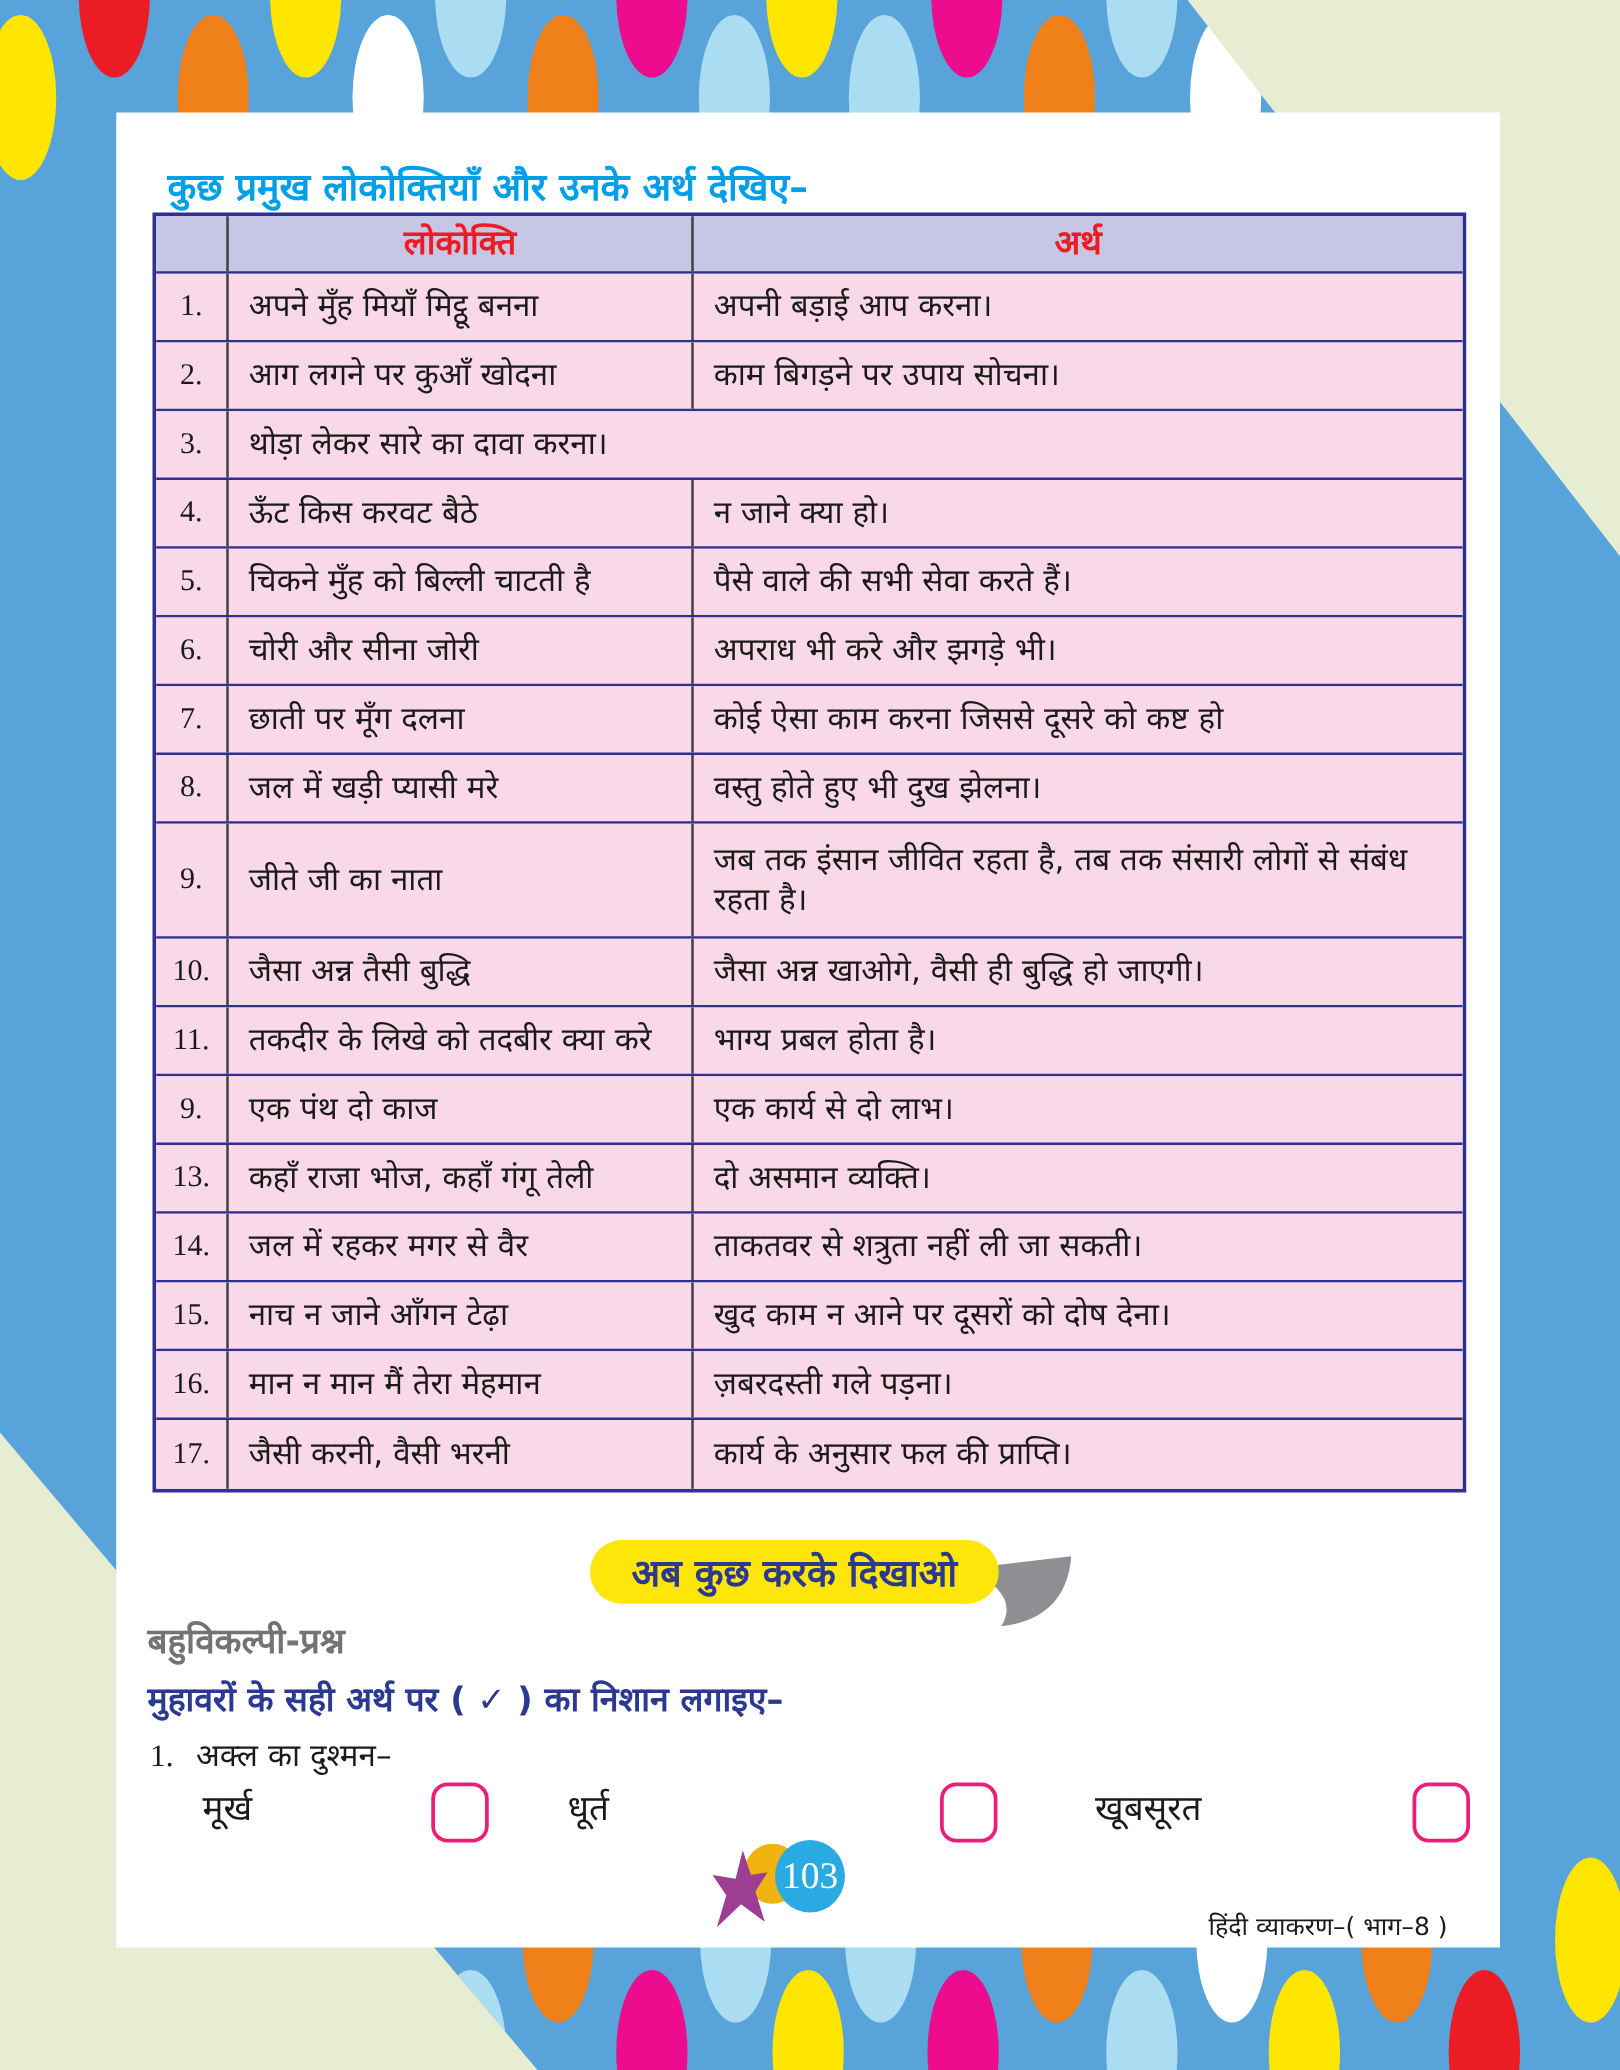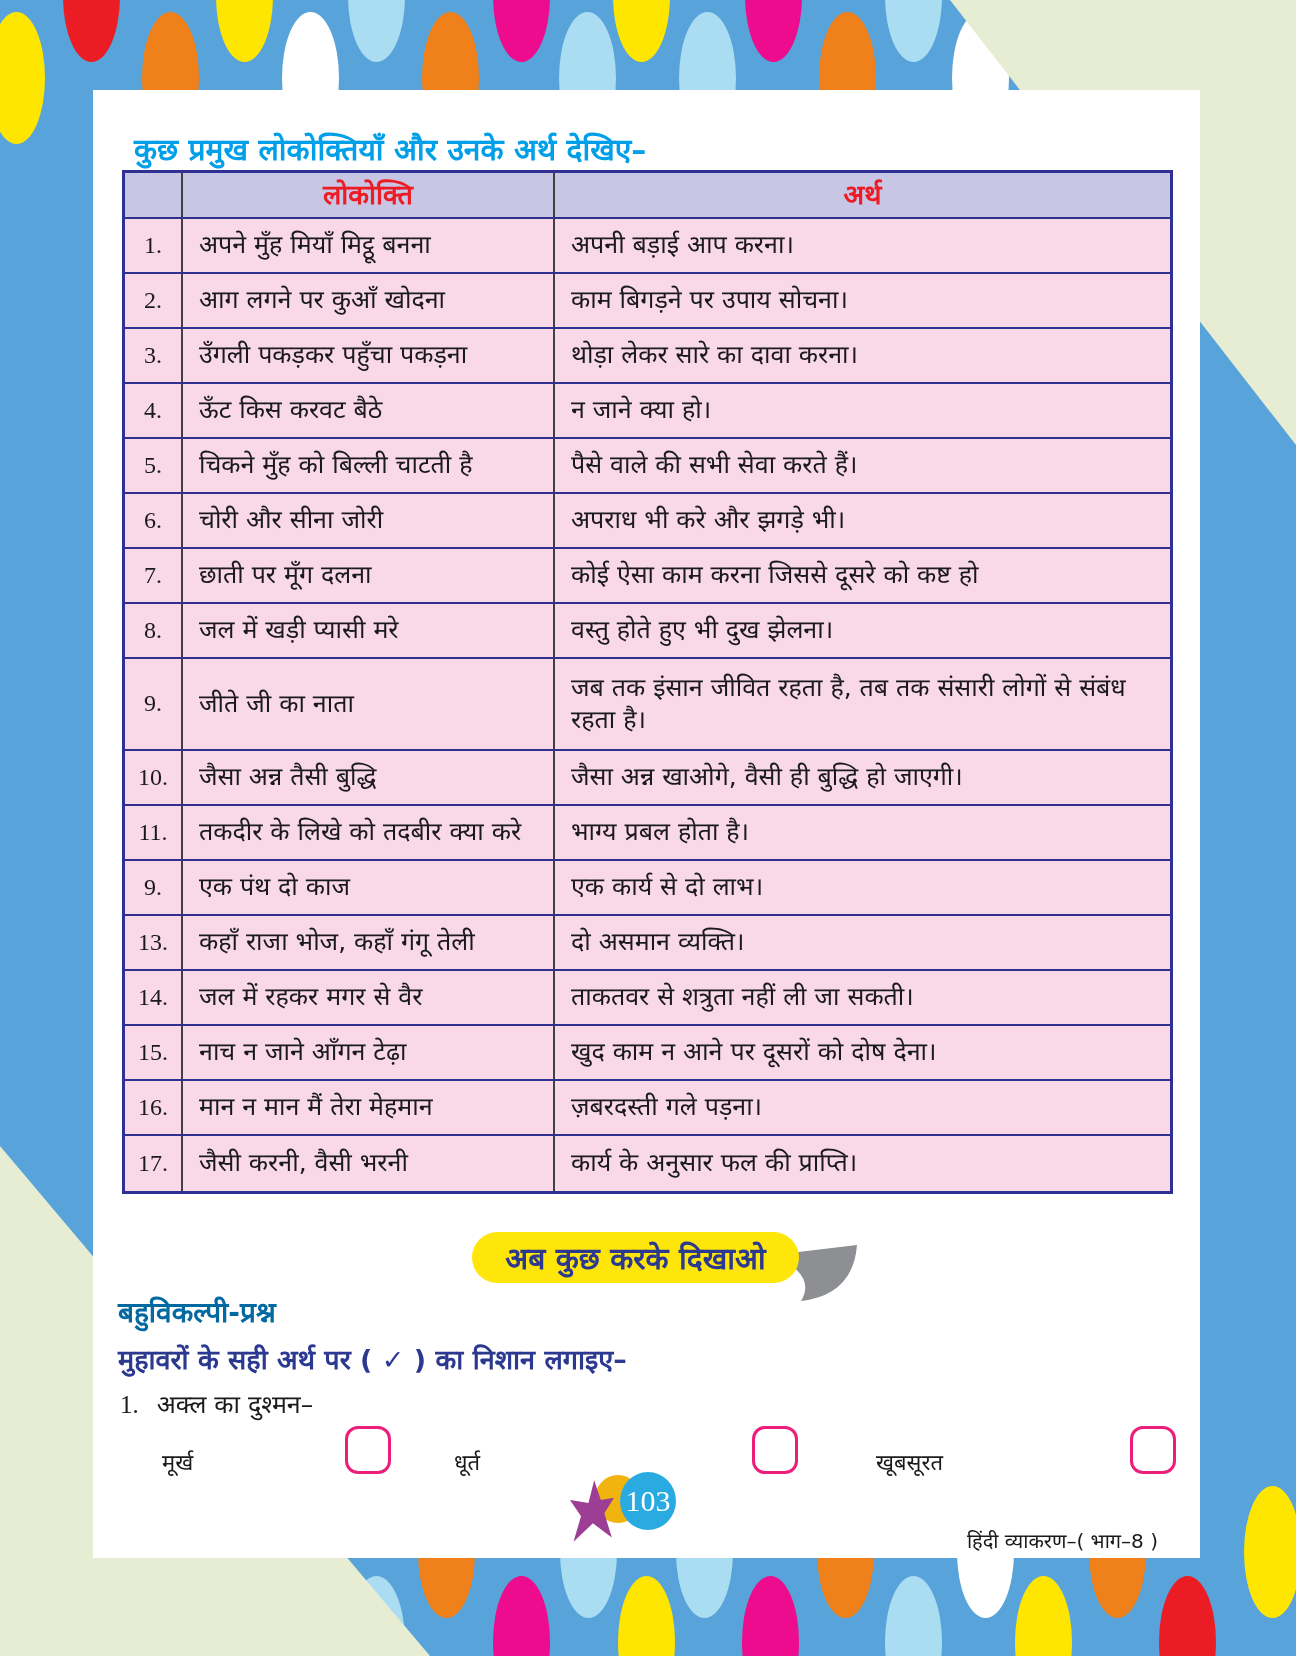--- a/index.html
+++ b/index.html
@@ -41,27 +41,27 @@
   .tbody .trow.tall{height:92px;}
   .tbody .trow:last-child{border-bottom:none;}
   
   .banner-swoosh{position:absolute;left:680px;top:1155px;z-index:1;}
   .banner-pill{position:absolute;left:379px;top:1142px;width:327px;height:51px;
     background:#FFE60A;border-radius:26px;z-index:2;
     display:flex;align-items:center;justify-content:center;
     font-size:30px;font-weight:bold;color:#2B3990;}
   
   .mcq-head{position:absolute;left:25px;top:1202px;margin:0;
-    font-size:28px;font-weight:bold;color:#0369a1;}
+    font-size:28px;font-weight:bold;color:#737373;}
   .instr{position:absolute;left:25px;top:1250px;
     font-size:27px;font-weight:bold;color:#2B3990;}
   .q{position:absolute;left:27px;top:1296px;font-size:25px;color:#1A1A1A;}
   .qnum{font-family:"Liberation Serif",serif;margin-right:18px;}
   .optrow{position:absolute;left:0;top:1336px;width:1107px;height:52px;}
-  .opt-label{position:absolute;font-size:22px;color:#1A1A1A;top:20px;}
+  .opt-label{position:absolute;font-size:28px;color:#1A1A1A;top:0;}
   .cb{position:absolute;top:0;width:46px;height:48px;background:#fff;
     border:3px solid #EC1E79;border-radius:13px;box-sizing:border-box;}
   .footer{position:absolute;right:42px;top:1424px;
     font-size:20px;color:#1A1A1A;margin-top:13px;}
   
   .badge{position:absolute;left:570px;top:1462px;width:130px;height:105px;z-index:4;}
   .badge .star{position:absolute;left:0;top:18px;z-index:2;}
   .badge .yc{position:absolute;left:25px;top:13px;width:46px;height:48px;
     border-radius:50%;background:#F0B310;z-index:1;}
   .badge .bc{position:absolute;left:50px;top:10px;width:56px;height:58px;
@@ -128,21 +128,20 @@
     <div class="cell c-p">अपने मुँह मियाँ मिट्ठू बनना</div>
     <div class="cell c-m">अपनी बड़ाई आप करना।</div>
   </div>
           <div class="trow">
     <div class="cell c-sl">2.</div>
     <div class="cell c-p">आग लगने पर कुआँ खोदना</div>
     <div class="cell c-m">काम बिगड़ने पर उपाय सोचना।</div>
   </div>
           <div class="trow">
     <div class="cell c-sl">3.</div>
-    <div class="cell c-p">उँगली पकड़कर पहुँचा पकड़ना</div>
     <div class="cell c-m">थोड़ा लेकर सारे का दावा करना।</div>
   </div>
           <div class="trow">
     <div class="cell c-sl">4.</div>
     <div class="cell c-p">ऊँट किस करवट बैठे</div>
     <div class="cell c-m">न जाने क्या हो।</div>
   </div>
           <div class="trow">
     <div class="cell c-sl">5.</div>
     <div class="cell c-p">चिकने मुँह को बिल्ली चाटती है</div>

